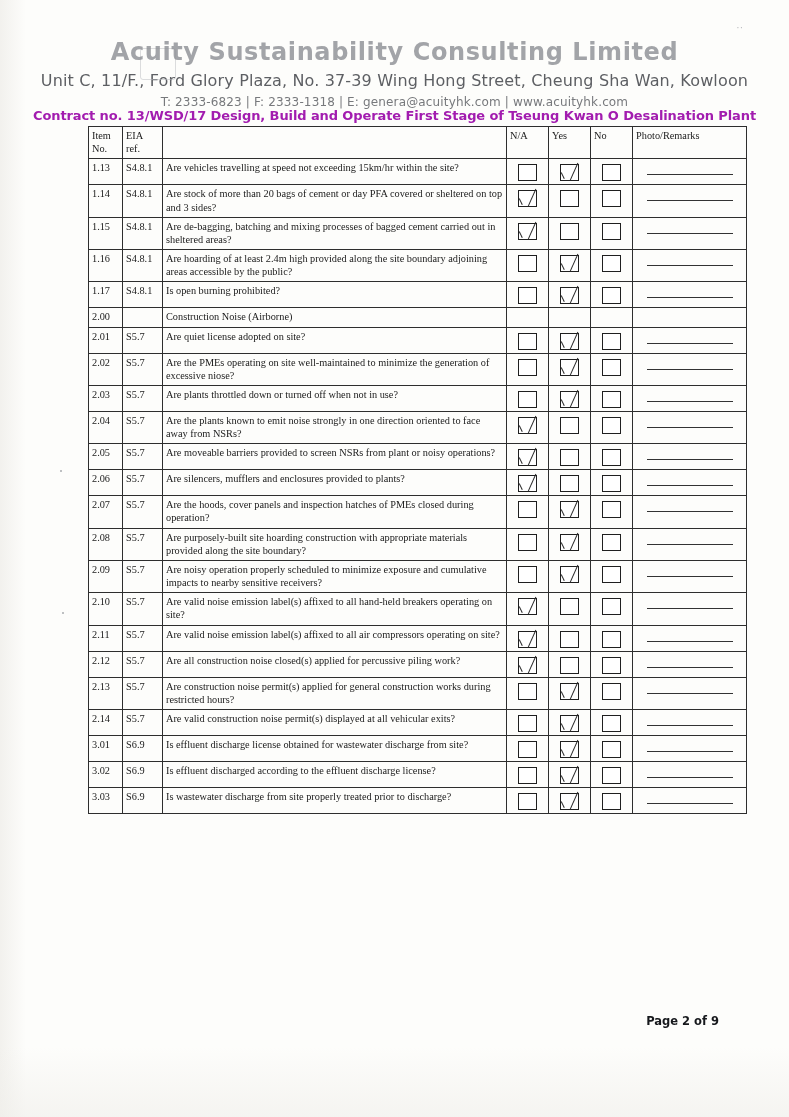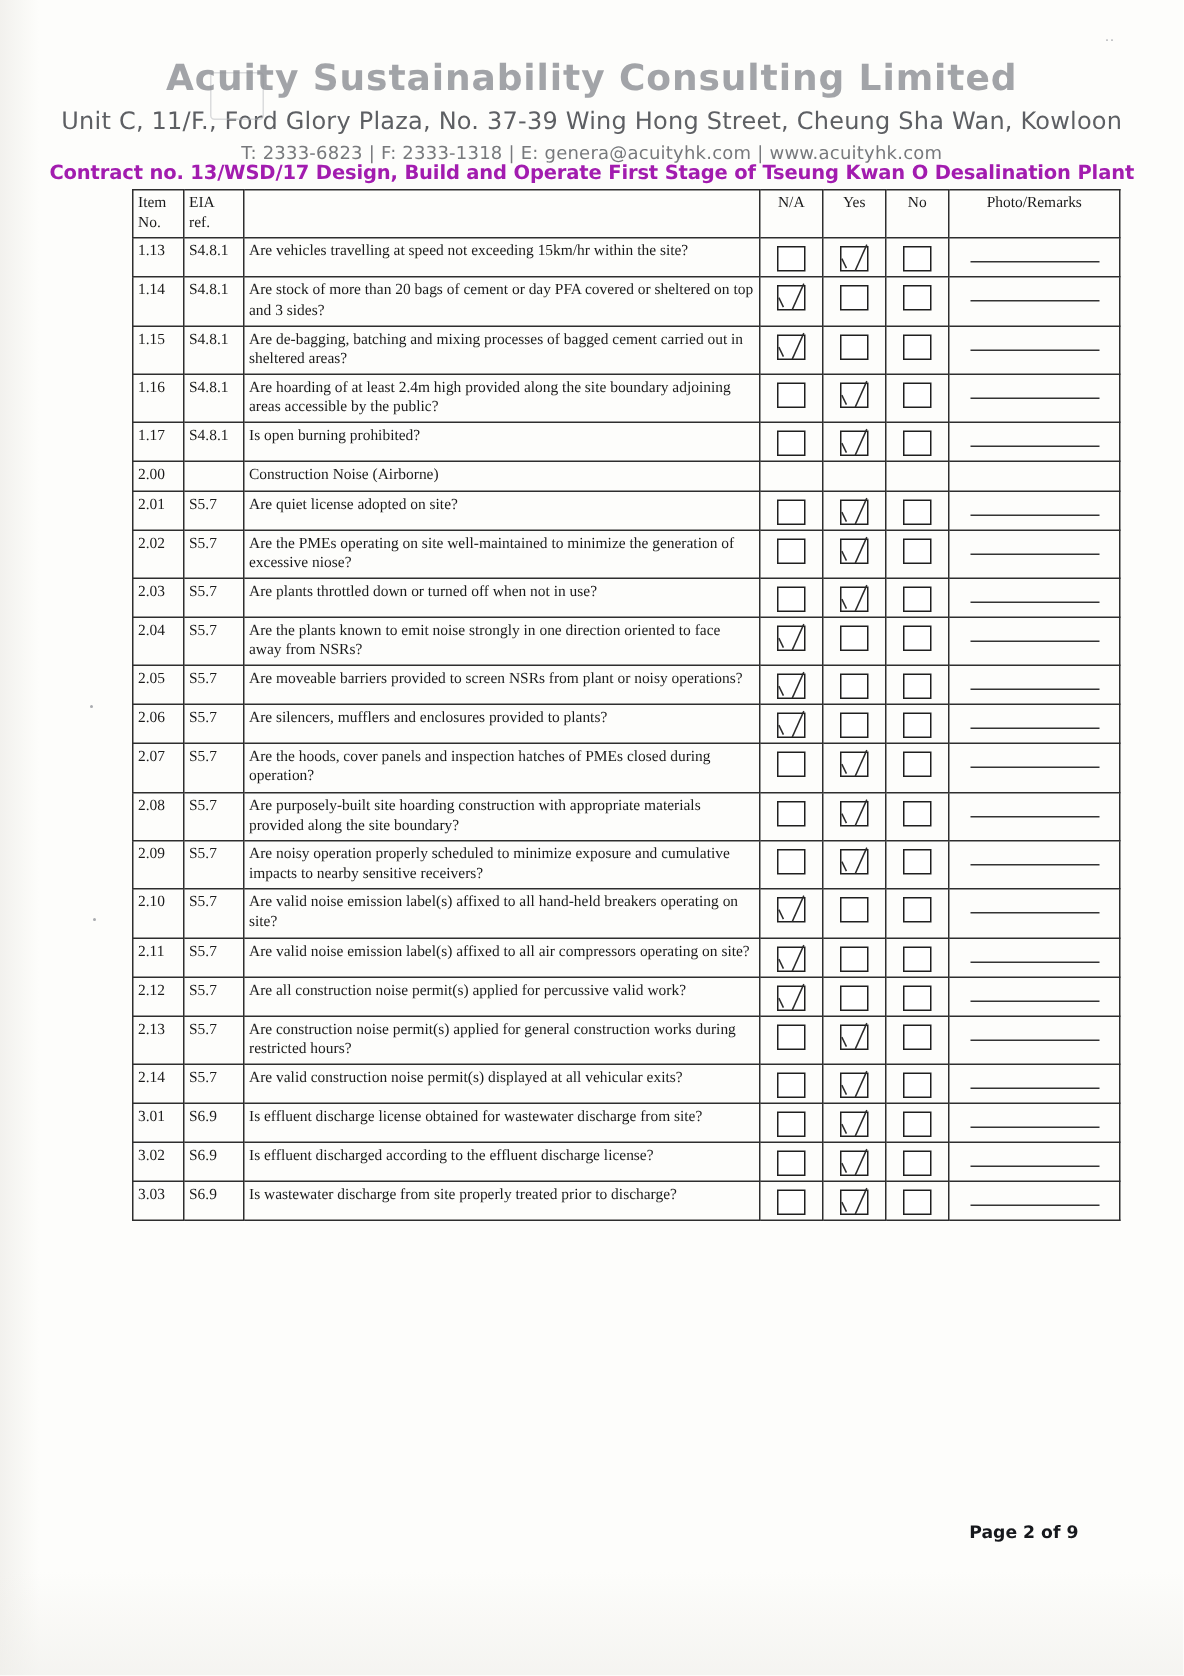--- a/index.html
+++ b/index.html
@@ -125,21 +125,21 @@
   col.c-na   { width: 42px; }
   col.c-yes  { width: 42px; }
   col.c-no   { width: 42px; }
   col.c-ph   { width: 114px; }
 
   .hdr td {
     font-size: 10.3px;
     padding-top: 2px;
     padding-bottom: 2px;
   }
-  .hdr .center { text-align: center; }
+  .hdr .center { }
 
   .cell-center { text-align: center; }
   .q-cell { padding-left: 5px; padding-right: 4px; }
   .section-cell {
     font-weight: bold;
     padding-left: 5px;
   }
 
   
   .boxwrap {
@@ -621,21 +621,21 @@
               <span class="chk"></span>
             </span>
           </td>
           <td class="photo">
             <span class="remark-line"></span>
           </td>
         </tr>
         <tr>
           <td>2.12</td>
           <td>S5.7</td>
-          <td class="q-cell">Are all construction noise permit(s) applied for percussive valid work?</td>
+          <td class="q-cell">Are all construction noise closed(s) applied for percussive piling work?</td>
           <td class="cell-center">
             <span class="boxwrap">
               <span class="chk tick"></span>
             </span>
           </td>
           <td class="cell-center">
             <span class="boxwrap">
               <span class="chk"></span>
             </span>
           </td>

